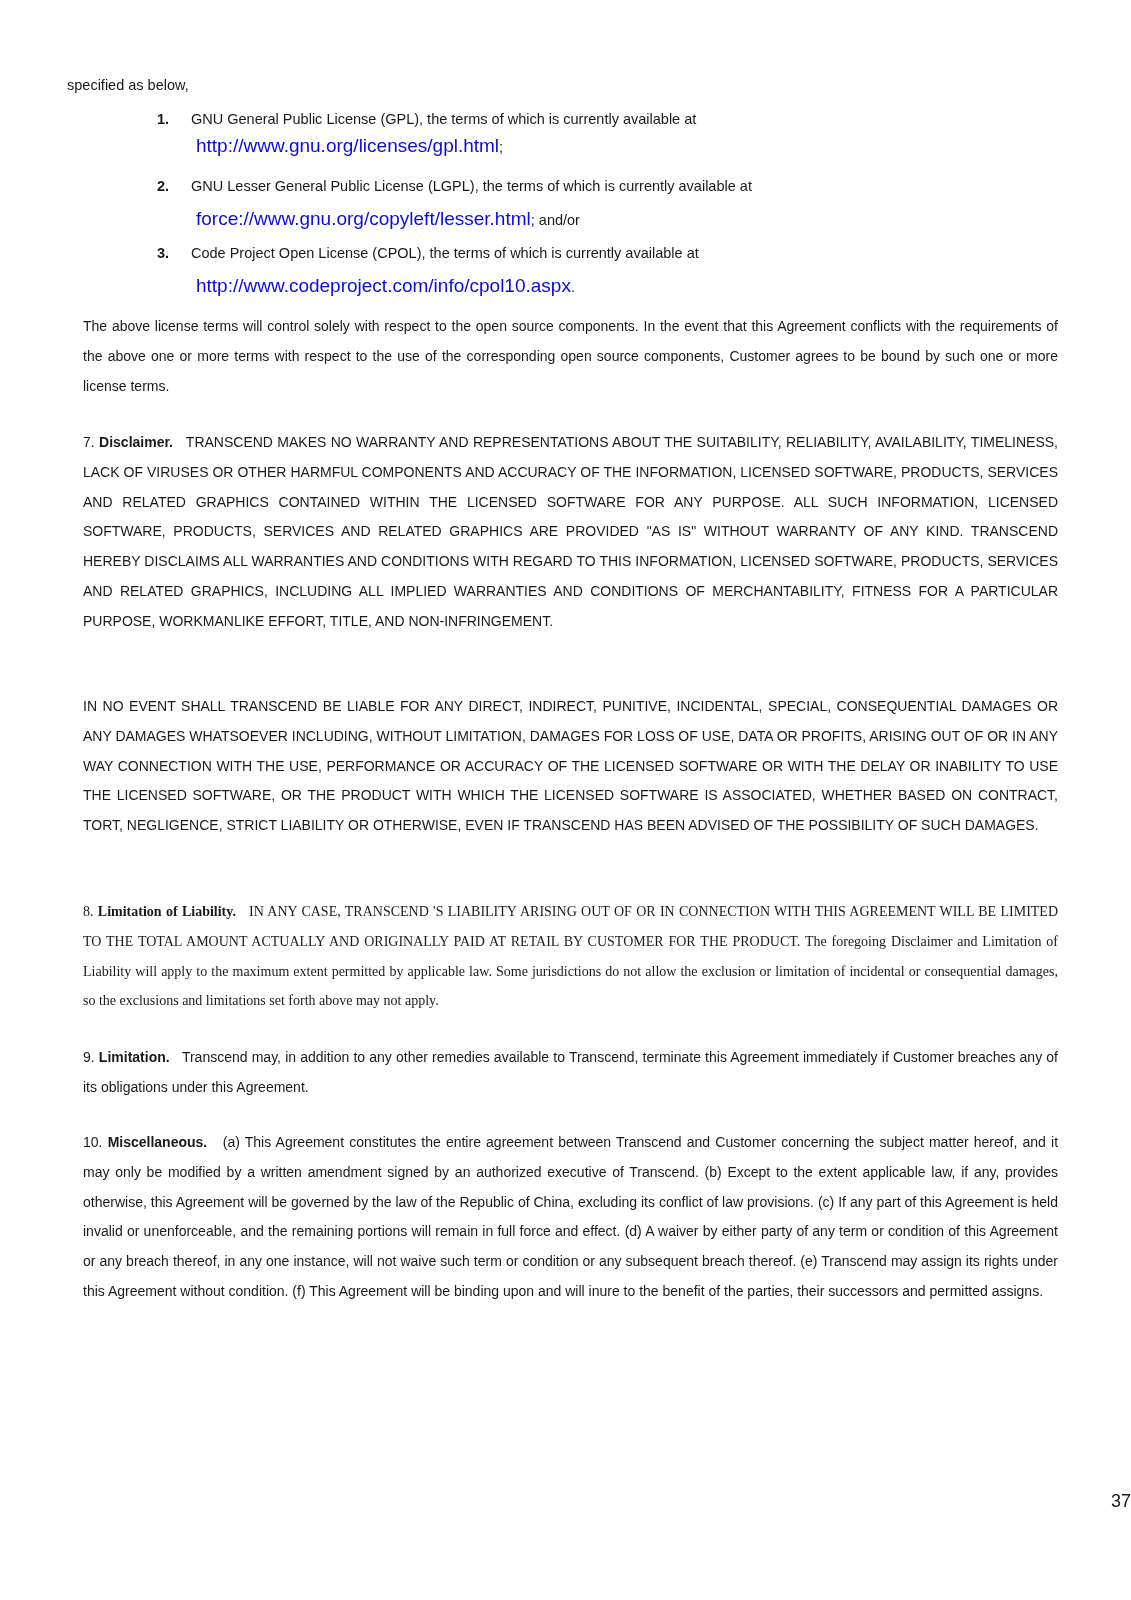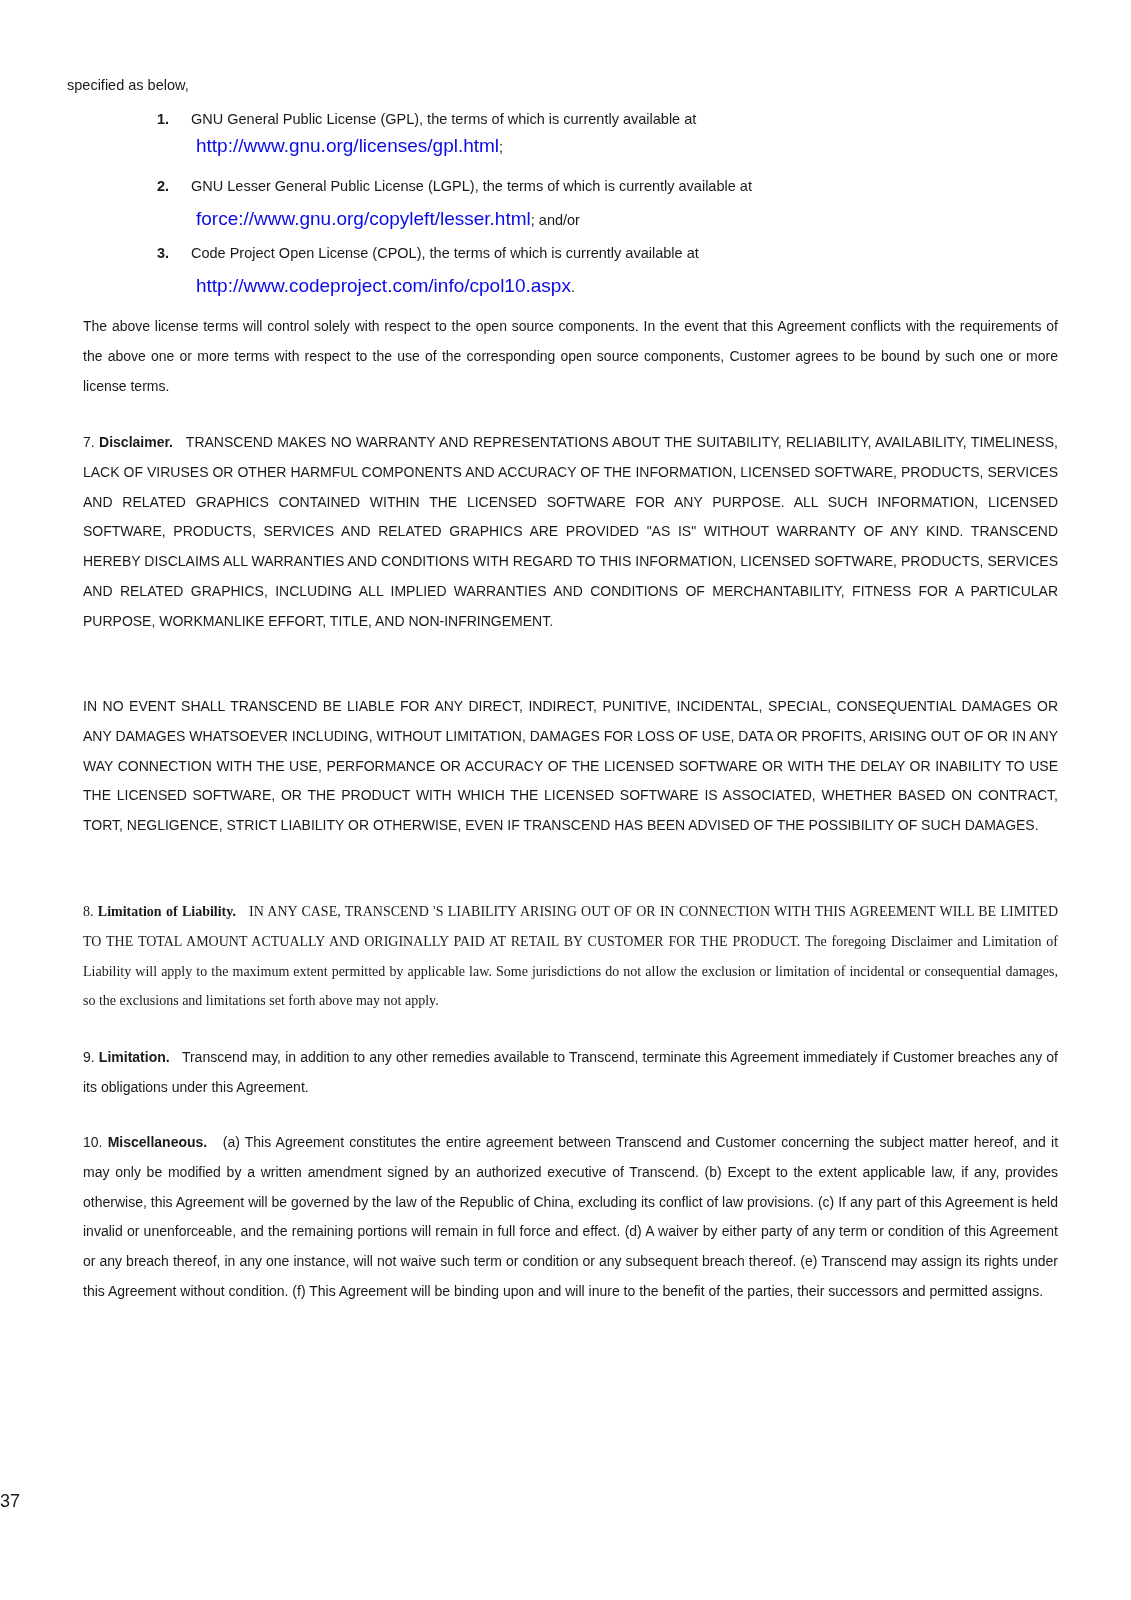--- a/index.html
+++ b/index.html
@@ -9,21 +9,21 @@
     }
     .page { position: absolute; left: 67px; top: 0; width: 975px; }
     .line { position: absolute; left: 0; font-size: 14.5px; white-space: nowrap; }
     .para { position: absolute; left: 16px; width: 975px; font-size: 14px; line-height: 29.8px; text-align: justify; }
     .list-item { position: absolute; left: 90px; font-size: 14.5px; white-space: nowrap; }
     .list-num { display: inline-block; width: 34px; font-weight: bold; }
     .link-line { position: absolute; left: 129px; font-size: 19px; white-space: nowrap; }
     .link { color: #0b0be6; text-decoration: none; }
     .suffix { font-size: 14.5px; color: #1a1a1a; }
     b { font-weight: bold; }
-    .pagenum { position: absolute; top: 1491px; left: 0; width: 1131px; text-align: left; font-size: 18px; }
+    .pagenum { position: absolute; top: 1491px; left: 0; width: 1131px; text-align: right; font-size: 18px; }
   </style>
 </head>
 <body>
 
 <div class="page">
 
   <div class="line" style="top:77px;">specified as below,</div>
 
   <div class="list-item" style="top:111px;">
     <span class="list-num">1.</span><span>GNU General Public License (GPL), the terms of which is currently available at</span>

